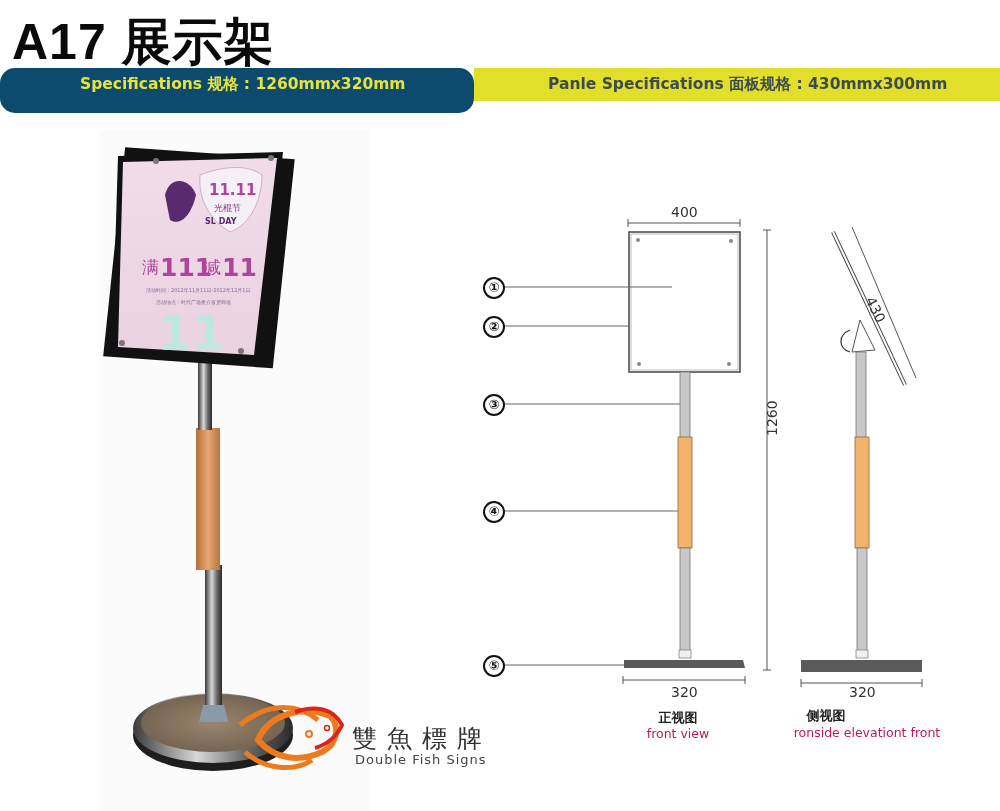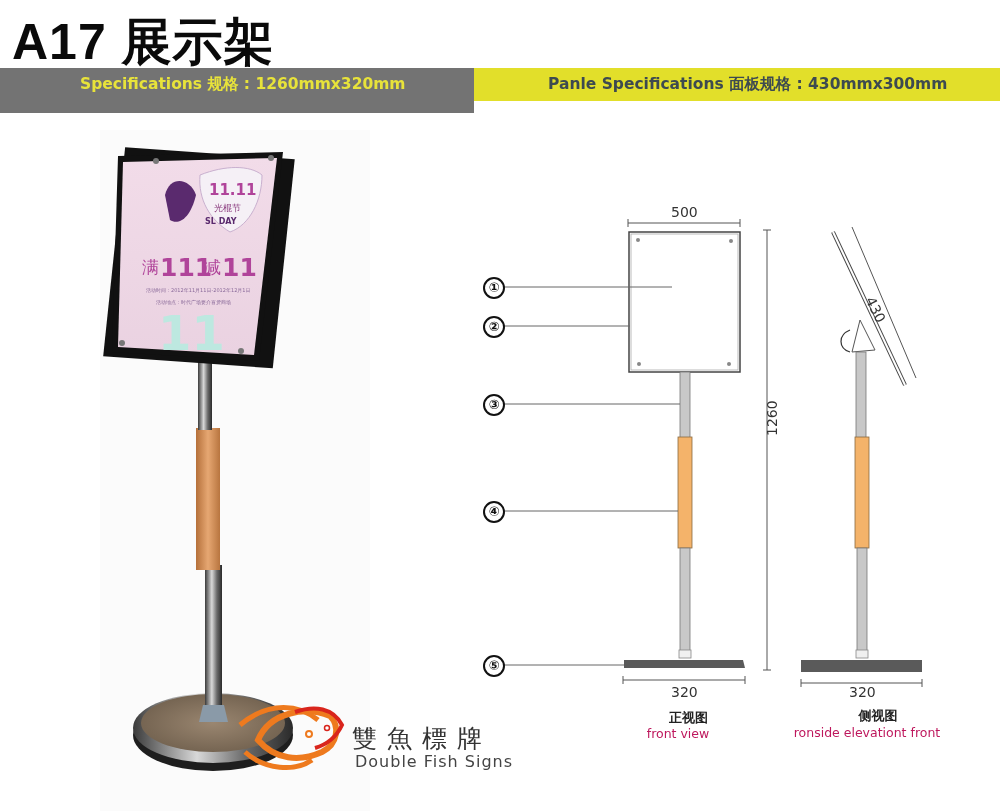--- a/index.html
+++ b/index.html
@@ -1,30 +1,30 @@
 <!DOCTYPE html>
 <html><head>
 <meta charset="utf-8">
 <style>
   html,body{margin:0;padding:0;background:#fff;}
   body{width:1000px;height:811px;position:relative;overflow:hidden;font-family:"DejaVu Sans",sans-serif;}
   .title{position:absolute;left:12px;top:4px;font-family:"Liberation Sans",sans-serif;font-weight:bold;font-size:50px;line-height:60px;color:#0a0a0a;letter-spacing:1px;margin-top:8px;}
-  .bar-left{position:absolute;left:0;top:68px;width:474px;height:45px;background:#737373;}
+  .bar-left{position:absolute;left:0;top:68px;width:474px;height:45px;background:#0c4a6e;border-radius:15px;}
   .bar-right{position:absolute;left:474px;top:68px;width:628px;height:33px;background:#e2df2a;}
   .bar-text{position:absolute;top:0;height:33px;line-height:33px;font-weight:bold;font-size:15.5px;font-family:"DejaVu Sans",sans-serif;white-space:nowrap;}
   .bar-left .bar-text{left:80px;color:#e8e33a;}
   .bar-right .bar-text{left:74px;color:#3d4a50;}
   .photo-bg{position:absolute;left:100px;top:130px;width:270px;height:681px;background:#fbfbfb;}
   
   .dim-text{position:absolute;font-size:14px;color:#333;font-family:"DejaVu Sans",sans-serif;}
   .callout{position:absolute;width:18px;height:18px;border:2px solid #111;border-radius:50%;font-size:13px;font-weight:bold;line-height:18px;text-align:center;color:#111;font-family:"DejaVu Sans",sans-serif;}
   .view-cn{position:absolute;font-weight:bold;font-size:13px;color:#222;text-align:center;}
   .view-en{position:absolute;font-size:12.5px;color:#be185d;text-align:center;white-space:nowrap;}
   .logo-cn{position:absolute;left:352px;top:722px;font-family:"DejaVu Serif",serif;font-size:25px;letter-spacing:10px;color:#333;}
-  .logo-en{position:absolute;left:355px;top:752px;font-family:"DejaVu Sans",sans-serif;font-size:16px;letter-spacing:1px;color:#444;}
+  .logo-en{position:absolute;left:355px;top:752px;font-family:"DejaVu Sans",sans-serif;font-size:13px;letter-spacing:1px;color:#444;}
 </style>
 </head>
 <body>
 
 <div class="title">A17 展示架</div>
 
 <div class="bar-left">
   <span class="bar-text">Specifications  规格 : 1260mmx320mm</span>
 </div>
 <div class="bar-right">
@@ -141,28 +141,28 @@
   <rect x="856" y="352" width="10" height="86" fill="#c8c8c8" stroke="#777" stroke-width="0.8"></rect>
   <rect x="855" y="437" width="14" height="111" fill="#f4b36a" stroke="#8a6a40" stroke-width="0.8"></rect>
   <rect x="857" y="548" width="10" height="106" fill="#c8c8c8" stroke="#777" stroke-width="0.8"></rect>
   <rect x="856" y="650" width="12" height="8" fill="#f0f0f0" stroke="#888" stroke-width="0.8"></rect>
   <path d="M801 660 L922 660 L922 672 L801 672 Z" fill="#5a5a5a"></path>
   <line x1="801" y1="683" x2="922" y2="683" stroke="#555"></line>
   <line x1="801" y1="679" x2="801" y2="687" stroke="#555"></line>
   <line x1="922" y1="679" x2="922" y2="687" stroke="#555"></line>
 </svg>
 
-<div class="dim-text" style="left:671px;top:204px;">500</div>
+<div class="dim-text" style="left:671px;top:204px;">400</div>
 <div class="dim-text" style="left:764px;top:436px;transform:rotate(-90deg);transform-origin:left top;">1260</div>
 <div class="dim-text" style="left:877px;top:294px;transform:rotate(64deg);transform-origin:left top;">430</div>
 <div class="dim-text" style="left:671px;top:684px;">320</div>
 <div class="dim-text" style="left:849px;top:684px;">320</div>
 
 <div class="callout" style="left:483px;top:277px;">①</div>
 <div class="callout" style="left:483px;top:316px;">②</div>
 <div class="callout" style="left:483px;top:394px;">③</div>
 <div class="callout" style="left:483px;top:501px;">④</div>
 <div class="callout" style="left:483px;top:655px;">⑤</div>
 
-<div class="view-cn" style="left:648px;top:709px;width:60px;text-align:right;">正视图</div>
+<div class="view-cn" style="left:648px;top:709px;width:60px;">正视图</div>
 <div class="view-en" style="left:628px;top:726px;width:100px;">front view</div>
-<div class="view-cn" style="left:848px;top:707px;width:60px;">侧视图</div>
+<div class="view-cn" style="left:796px;top:707px;width:60px;">侧视图</div>
 <div class="view-en" style="left:792px;top:725px;width:150px;">ronside elevationt front</div>
 
 </body></html>

